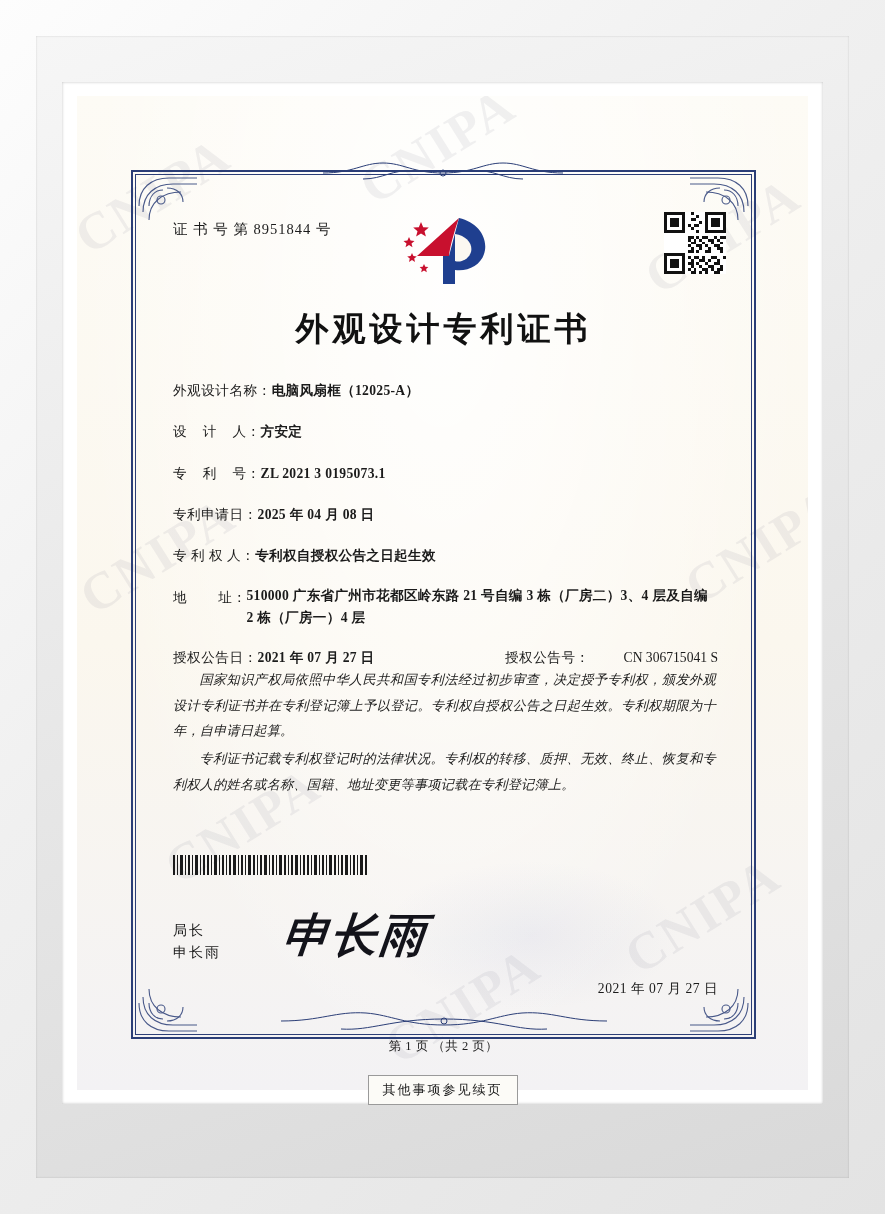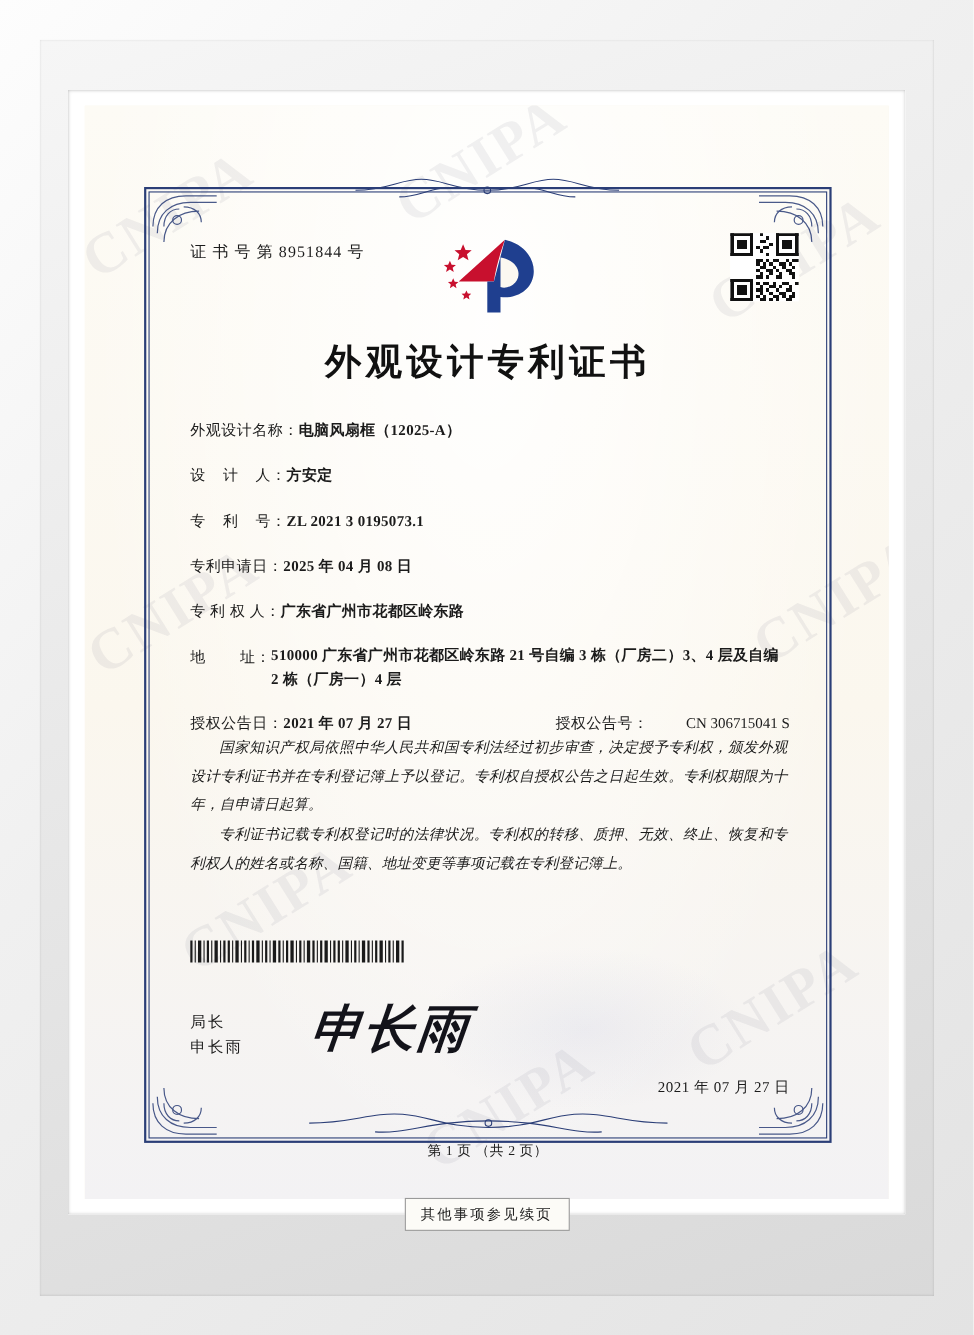--- a/index.html
+++ b/index.html
@@ -208,21 +208,20 @@
     margin-top: 36px;
   }
   .notice {
     position: absolute;
     left: 0; right: 0;
     top: 1075px;
     text-align: center;
     font-size: 13px;
     letter-spacing: 2px;
     color: #1b1b1b;
-    margin-top: 14px;
   }
   .notice span {
     display: inline-block;
     border: 1px solid #9a9a9a;
     padding: 5px 14px;
     background: #fcfbf7;
   }
   .seal-tint {
     position:absolute;
     left: 250px; top: 690px;
@@ -425,21 +424,21 @@
         <div class="fld">
           <span class="fld-label">专    利    号：</span>
           <span class="fld-value">ZL 2021 3 0195073.1</span>
         </div>
         <div class="fld">
           <span class="fld-label">专利申请日：</span>
           <span class="fld-value">2025 年 04 月 08 日</span>
         </div>
         <div class="fld">
           <span class="fld-label">专 利 权 人：</span>
-          <span class="fld-value">广东省广州市花都区岭东路</span>
+          <span class="fld-value">专利权自授权公告之日起生效</span>
         </div>
         <div class="fld">
           <span class="fld-label">地        址：</span>
           <span class="fld-value addr">510000  广东省广州市花都区岭东路 21 号自编 3 栋（厂房二）3、4 层及自编 2 栋（厂房一）4 层</span>
         </div>
         <div class="fld two-col">
           <span class="fld-label">授权公告日：</span>
           <span class="fld-value">2021 年 07 月 27 日</span>
           <span class="fld-label">授权公告号：</span>
           <span class="fld-value2">CN 306715041 S</span>

